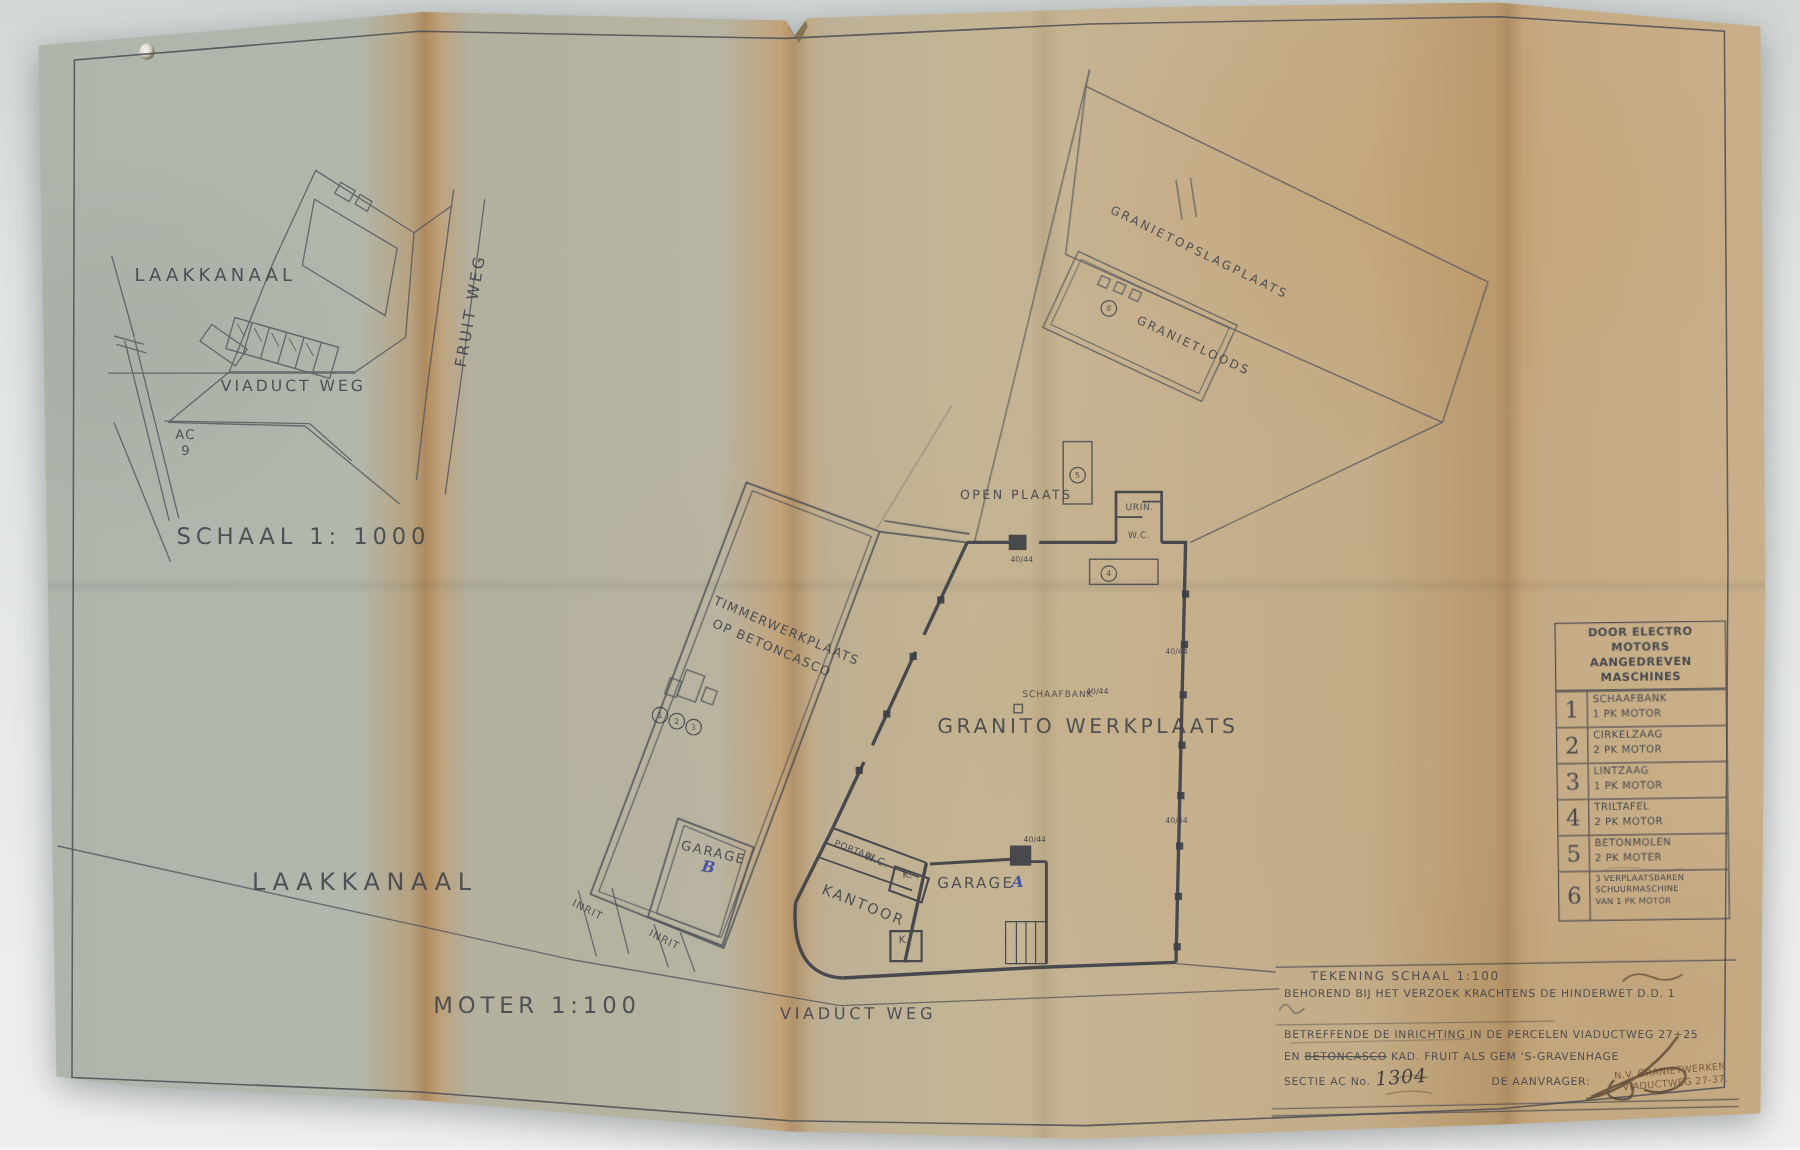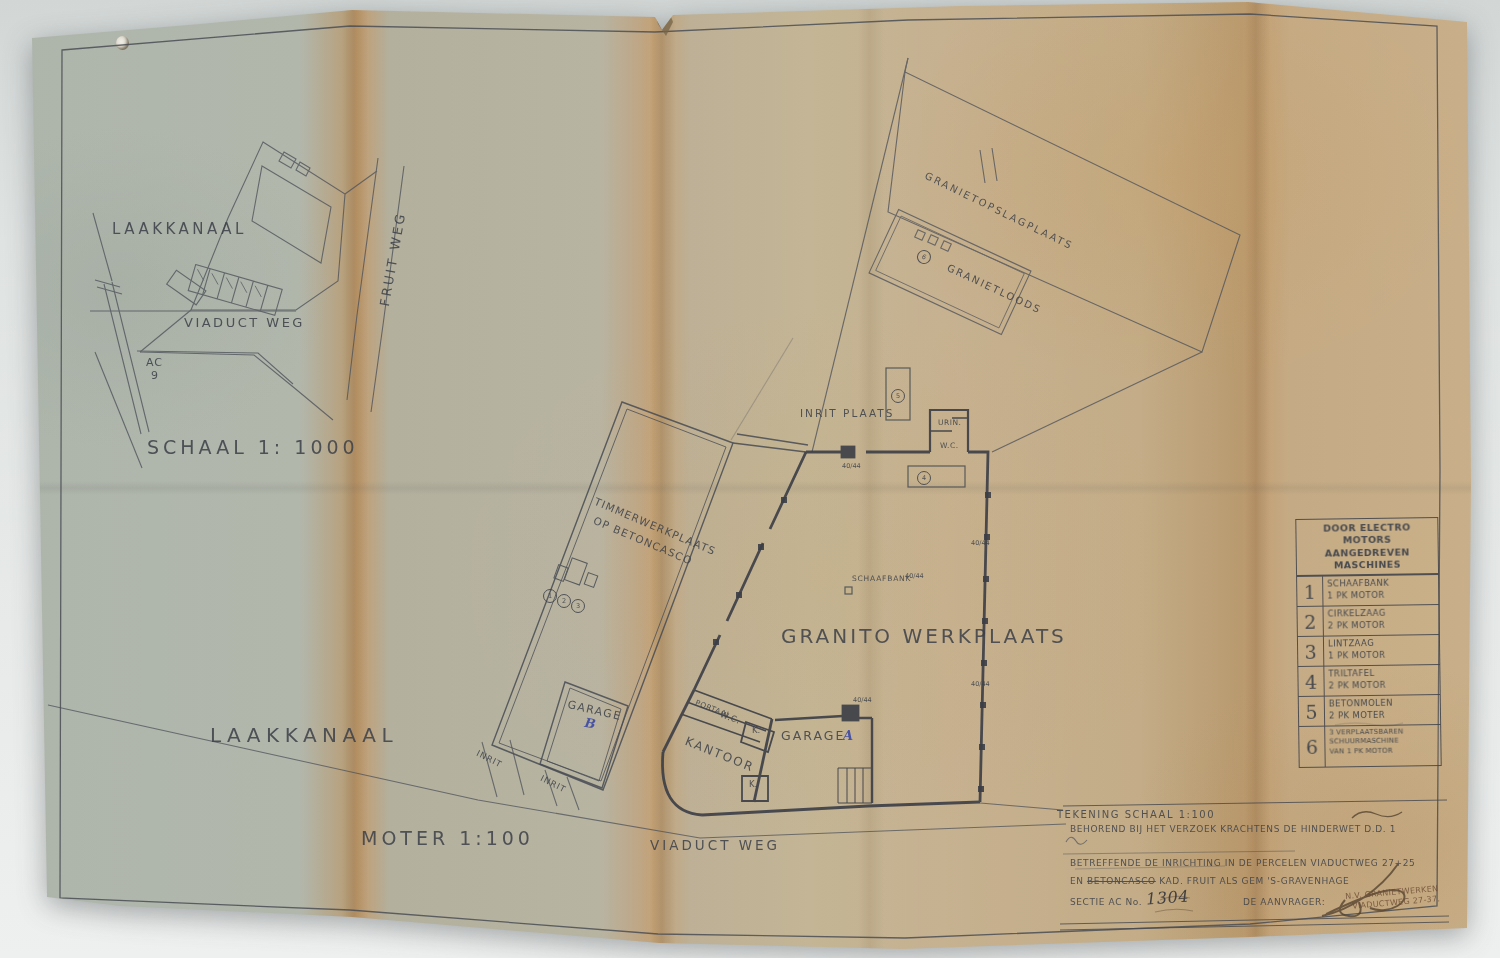--- a/index.html
+++ b/index.html
@@ -187,26 +187,26 @@
 
   <span class="lbl" style="left:112px;top:221px;font-size:15px;letter-spacing:3.5px;">LAAKKANAAL</span>
   <span class="lbl" style="left:184px;top:316px;font-size:13px;letter-spacing:2.5px;">VIADUCT WEG</span>
   <span class="lbl" style="left:378px;top:305px;font-size:13px;letter-spacing:2.5px;transform:rotate(-80deg);">FRUIT WEG</span>
   <span class="lbl" style="left:146px;top:357px;font-size:11px;letter-spacing:1px;">AC</span>
   <span class="lbl" style="left:151px;top:370px;font-size:11px;">9</span>
   <span class="lbl" style="left:147px;top:437px;font-size:19px;letter-spacing:4px;text-align:right;">SCHAAL 1: 1000</span>
 
   <span class="lbl" style="left:928px;top:170px;font-size:10px;letter-spacing:2.2px;transform:rotate(26deg);">GRANIETOPSLAGPLAATS</span>
   <span class="lbl" style="left:950px;top:262px;font-size:10px;letter-spacing:2px;transform:rotate(25deg);">GRANIETLOODS</span>
-  <span class="lbl" style="left:800px;top:408px;font-size:10.5px;letter-spacing:2px;">INRIT PLAATS</span>
+  <span class="lbl" style="left:800px;top:408px;font-size:10.5px;letter-spacing:2px;">OPEN PLAATS</span>
   <span class="lbl" style="left:938px;top:419px;font-size:7.5px;letter-spacing:.5px;">URIN.</span>
   <span class="lbl" style="left:940px;top:442px;font-size:7.5px;letter-spacing:.5px;">W.C.</span>
   <span class="lbl" style="left:852px;top:575px;font-size:7.5px;letter-spacing:.8px;">SCHAAFBANK</span>
   <span class="lbl" style="left:905px;top:573px;font-size:6.5px;">40/44</span>
-  <span class="lbl" style="left:781px;top:597px;font-size:20px;letter-spacing:3px;margin-top:28px;">GRANITO WERKPLAATS</span>
+  <span class="lbl" style="left:781px;top:597px;font-size:17px;letter-spacing:3px;">GRANITO WERKPLAATS</span>
   <span class="lbl" style="left:597px;top:496px;font-size:10.5px;letter-spacing:1.2px;transform:rotate(23deg);">TIMMERWERKPLAATS</span>
   <span class="lbl" style="left:596px;top:515px;font-size:10.5px;letter-spacing:1.2px;transform:rotate(23deg);">OP BETONCASCO</span>
   <span class="lbl" style="left:569px;top:699px;font-size:11px;letter-spacing:1.5px;transform:rotate(13deg);">GARAGE</span>
   <span class="lbl blue" style="left:586px;top:716px;font-size:13px;transform:rotate(10deg);">B</span>
   <span class="lbl" style="left:479px;top:749px;font-size:8.5px;letter-spacing:1px;transform:rotate(27deg);">INRIT</span>
   <span class="lbl" style="left:543px;top:774px;font-size:8.5px;letter-spacing:1px;transform:rotate(27deg);">INRIT</span>
   <span class="lbl" style="left:697px;top:699px;font-size:7.5px;letter-spacing:.5px;transform:rotate(21deg);">PORTAAL</span>
   <span class="lbl" style="left:722px;top:710px;font-size:8.5px;letter-spacing:.5px;transform:rotate(21deg);">W.C.</span>
   <span class="lbl" style="left:752px;top:726px;font-size:8.5px;">K.</span>
   <span class="lbl" style="left:688px;top:735px;font-size:12px;letter-spacing:2px;transform:rotate(22deg);">KANTOOR</span>
@@ -272,21 +272,21 @@
       <div class="mnum">6</div>
       <div class="mtxt">
             <div>3 VERPLAATSBAREN</div>
             <div>SCHUURMASCHINE</div>
             <div>VAN 1 PK MOTOR</div>
           </div>
     </div>
   </div>
 
   <div>
-    <span class="tline" style="left:1057px;top:809px;font-size:10px;letter-spacing:1.5px;">TEKENING SCHAAL 1:100</span>
+    <span class="tline" style="left:1092px;top:809px;font-size:10px;letter-spacing:1.5px;">TEKENING SCHAAL 1:100</span>
     <span class="tline" style="left:1070px;top:824px;">BEHOREND BIJ HET VERZOEK KRACHTENS DE HINDERWET D.D. 1</span>
     <span class="tline" style="left:1070px;top:858px;">BETREFFENDE DE INRICHTING IN DE PERCELEN VIADUCTWEG 27+25</span>
     <span class="tline" style="left:1070px;top:876px;">
       <span>EN</span>
       <span class="strike">BETONCASCO</span>
       <span>KAD. FRUIT ALS GEM 'S-GRAVENHAGE</span>
     </span>
     <span class="tline" style="left:1070px;top:897px;">SECTIE AC No.</span>
     <span class="tline hand" style="left:1146px;top:888px;font-size:16px;transform:rotate(-4deg);">1304</span>
     <span class="tline" style="left:1243px;top:897px;">DE AANVRAGER:</span>

